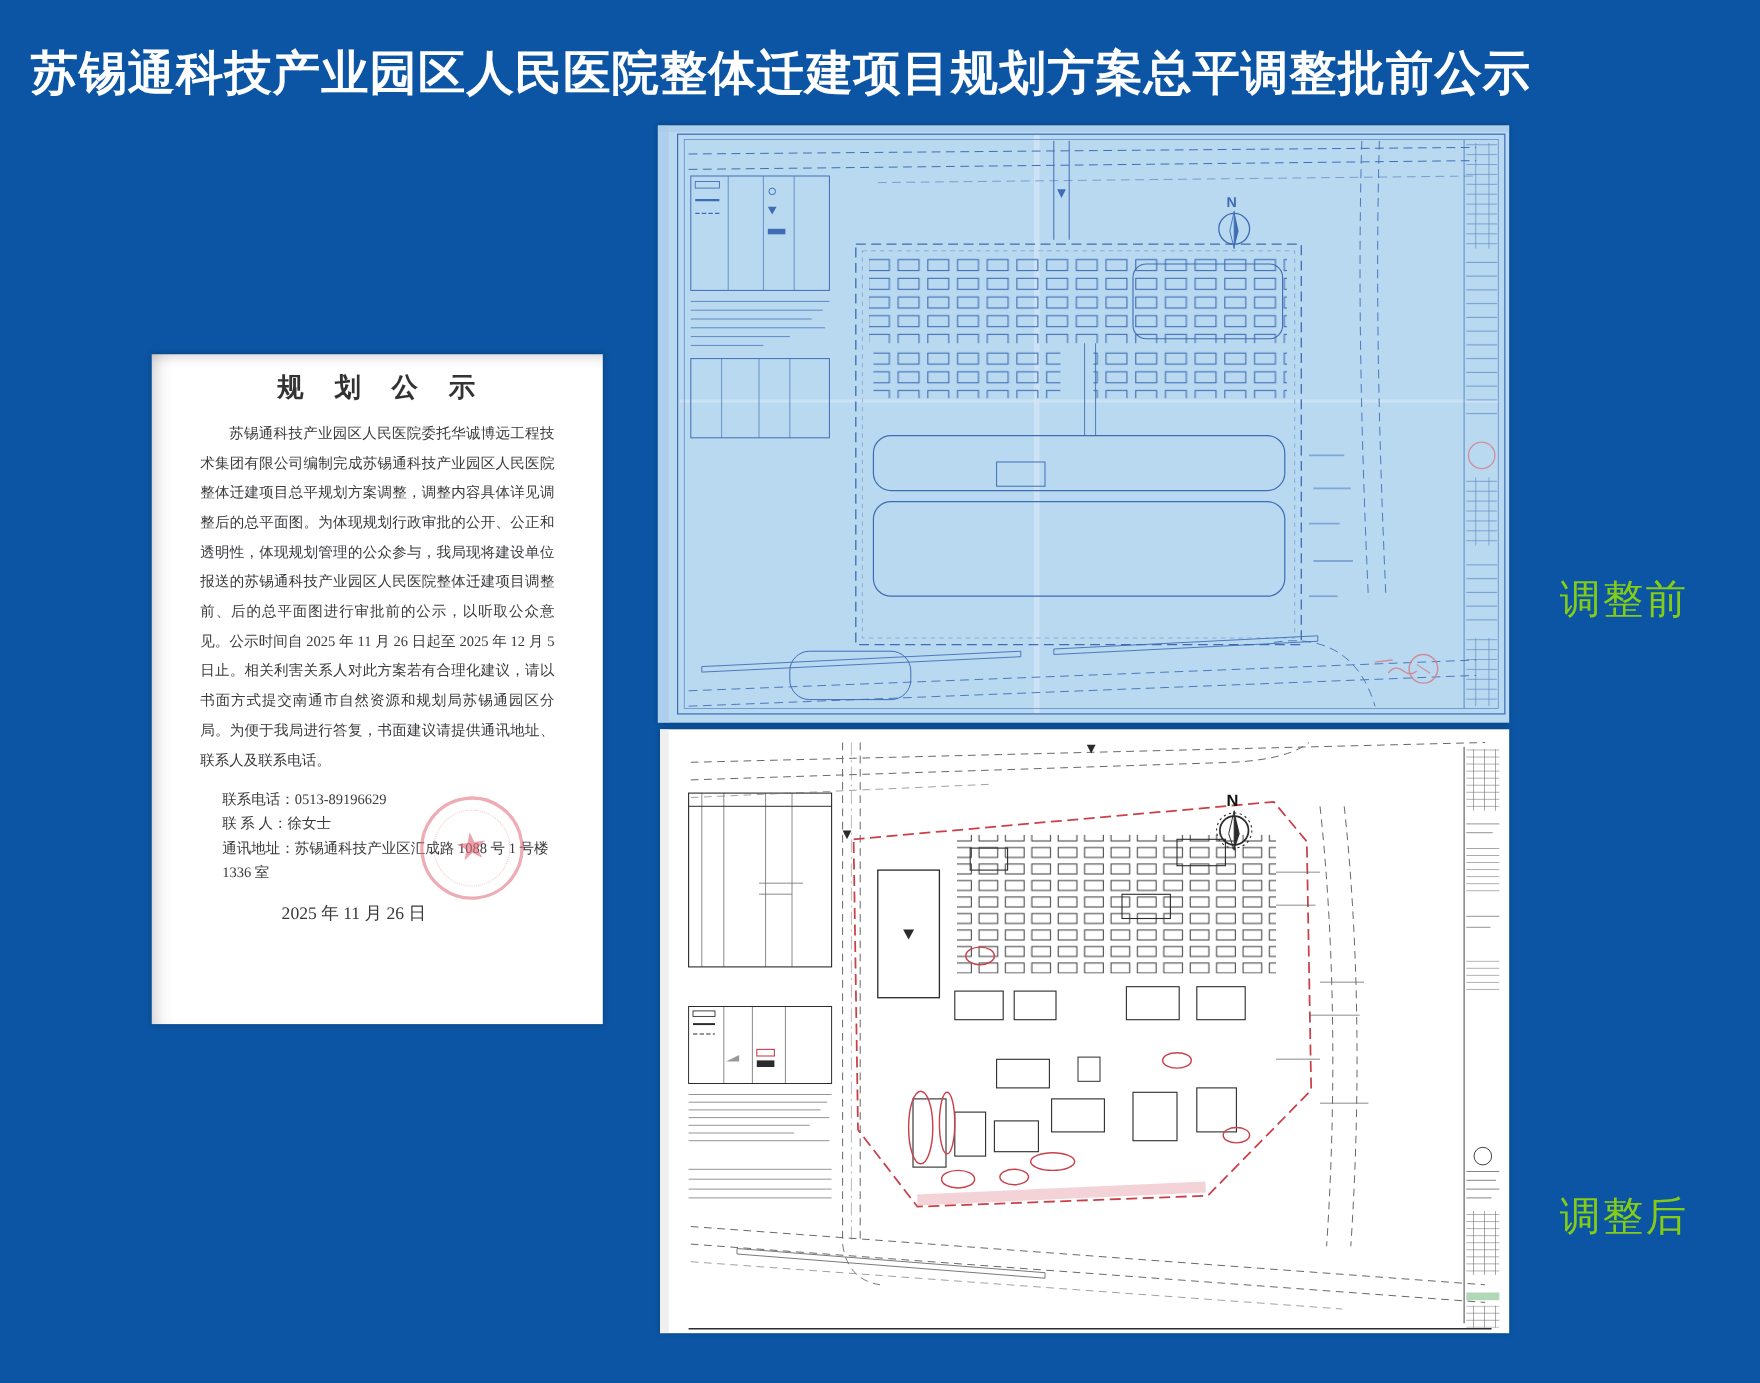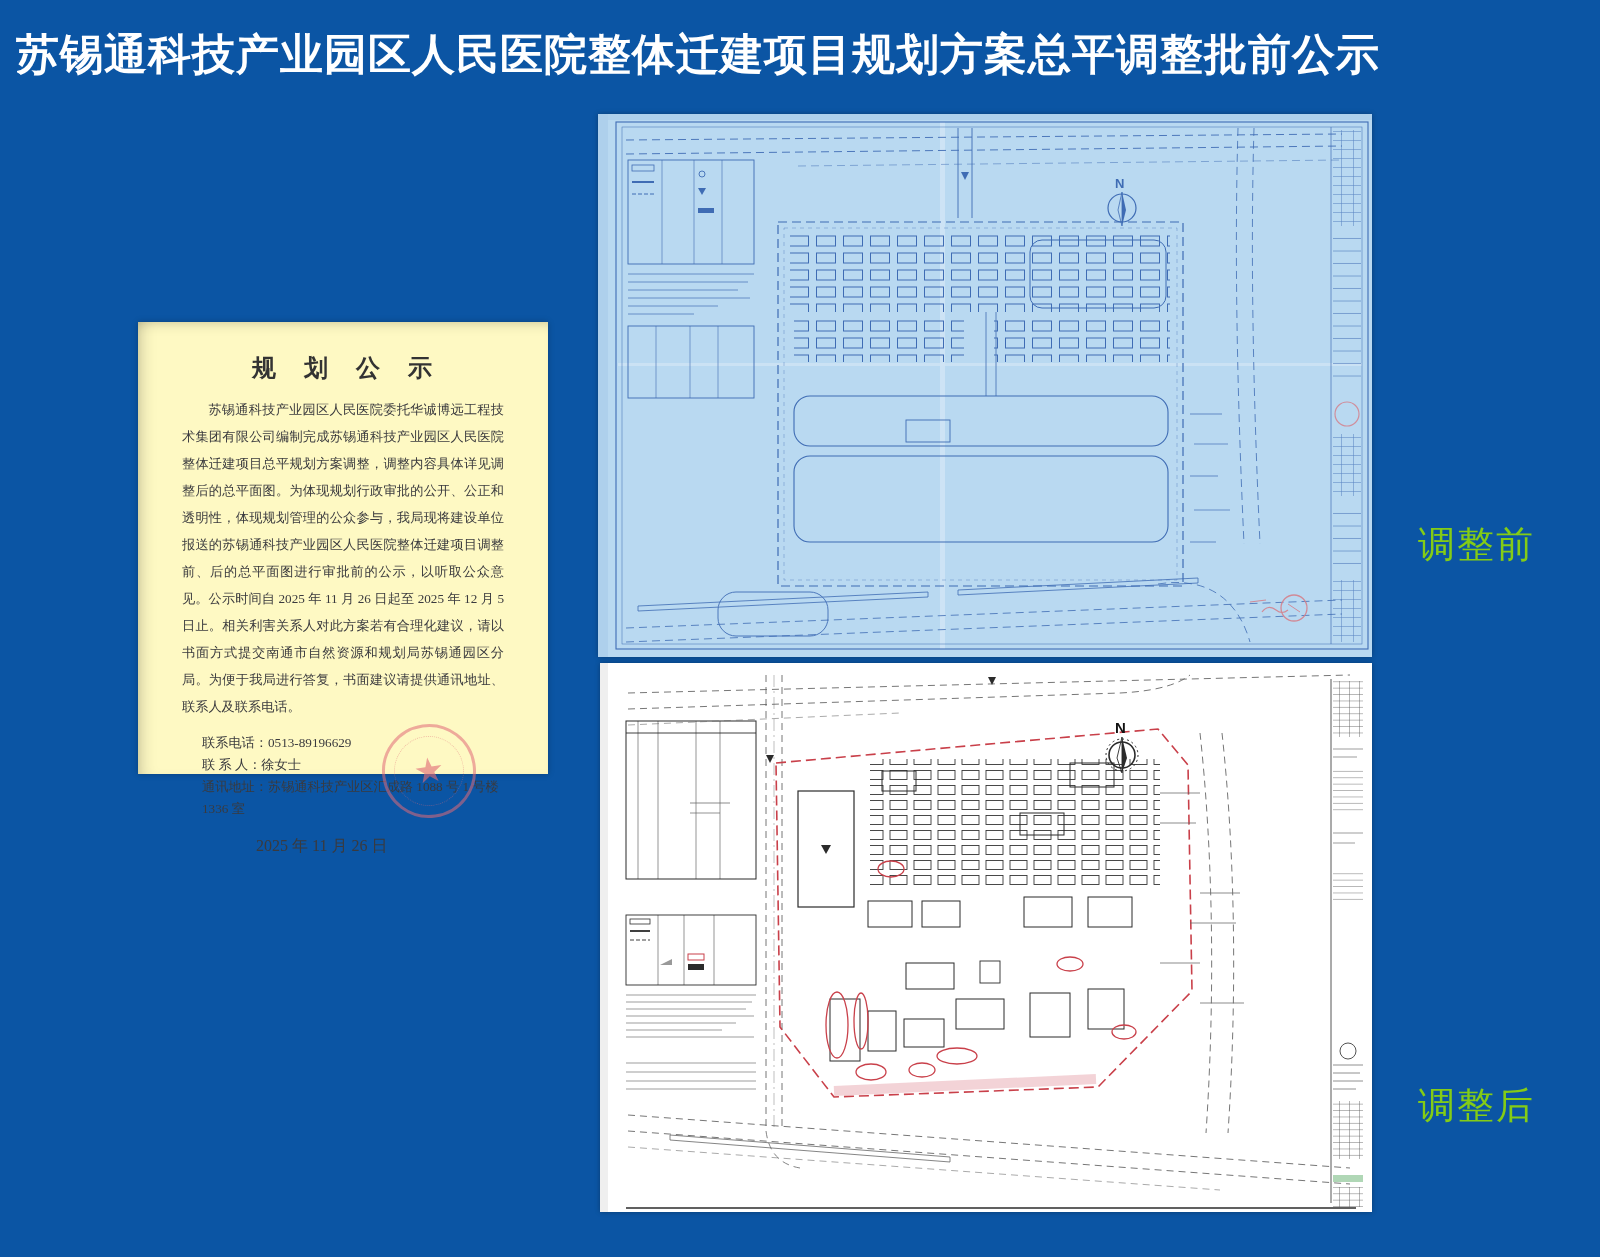--- a/index.html
+++ b/index.html
@@ -3,28 +3,28 @@
 <meta charset="utf-8">
 <style>
   html,body{margin:0;padding:0;}
   body{
     width:1600px;height:1257px;position:relative;overflow:hidden;
     background:#0b55a4;
     font-family:"Liberation Sans","DejaVu Sans",sans-serif;
   }
   
   .title{
-    position:absolute;top:26px;left:0;width:1396px;margin:0;
+    position:absolute;top:26px;left:0;width:1396px;margin:12px;
     text-align:center;color:#ffffff;font-size:43px;font-weight:700;
     letter-spacing:1px;
   }
   
   .doc{
-    position:absolute;left:138px;top:322px;width:410px;height:452px;
-    background:#fef9c3;box-sizing:border-box;padding:20px 32px 0 32px;
+    position:absolute;left:138px;top:322px;width:410px;height:609px;
+    background:#ffffff;box-sizing:border-box;padding:4px 32px 0 32px;
     color:#2e2e32;
     font-family:"Liberation Serif","DejaVu Serif",serif;
     box-shadow:inset 14px 0 18px -14px rgba(0,0,0,.28),
                inset 0 10px 14px -10px rgba(0,0,0,.22),
                0 0 6px rgba(0,0,0,.25);
   }
   .doc-heading{
     margin:10px 0 12px 0;text-align:center;font-size:24px;font-weight:600;
     color:#333;letter-spacing:2px;
   }

